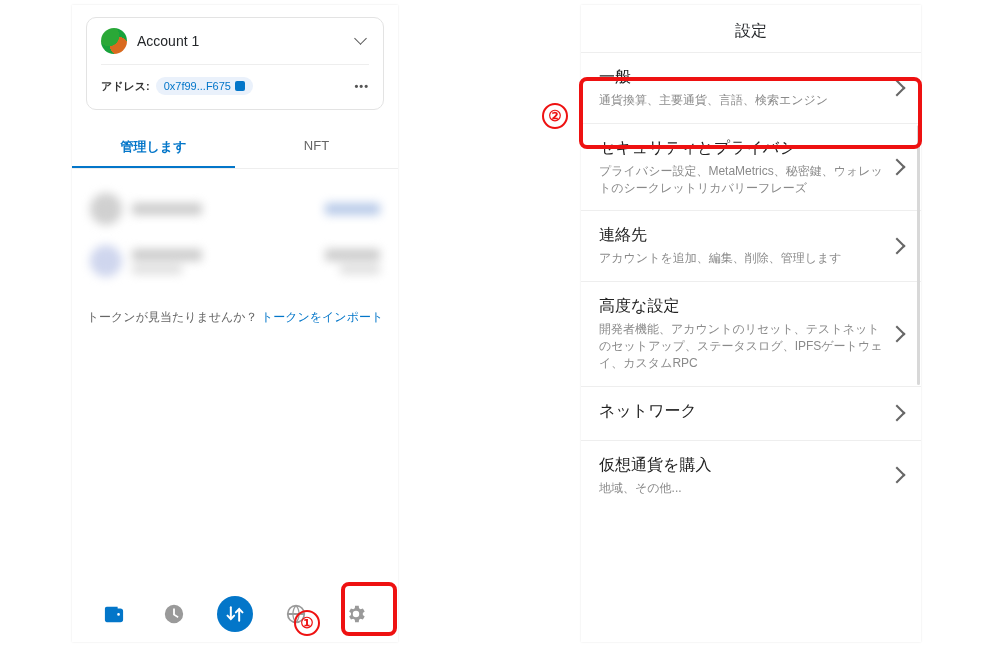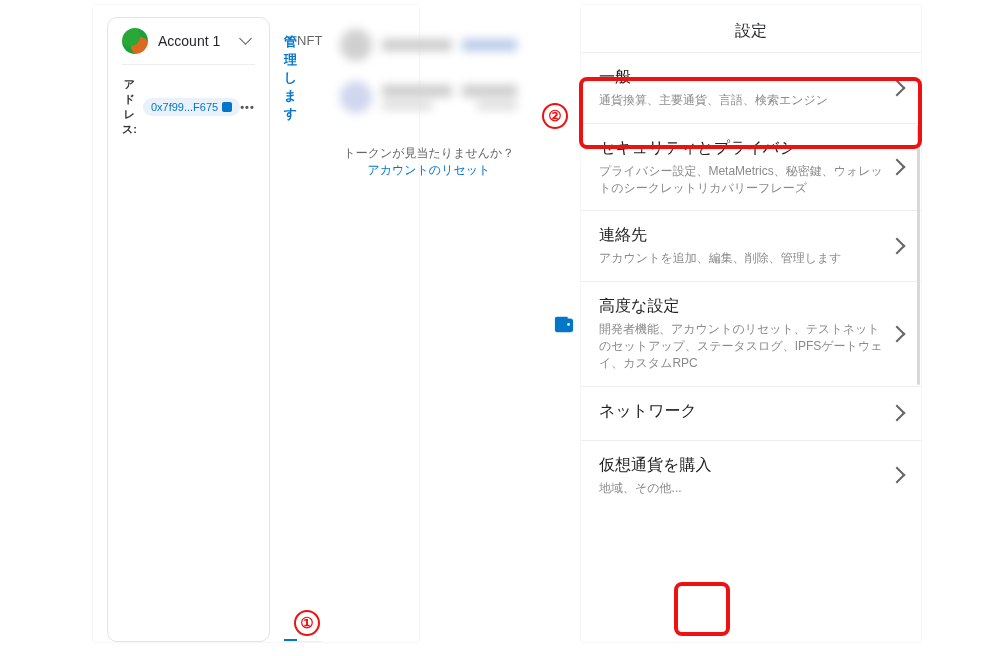--- a/index.html
+++ b/index.html
@@ -8,28 +8,28 @@
     height: 656px;
     background: #fff;
     font-family: -apple-system, "Hiragino Sans", "Hiragino Kaku Gothic ProN", Meiryo, sans-serif;
     position: relative;
     color: #24272a;
   }
 
   
   .left-panel {
     position: absolute;
-    left: 93px;
+    left: 72px;
     top: 5px;
     width: 326px;
     height: 637px;
     background: #fff;
     box-shadow: 0 0 2px rgba(0,0,0,0.1);
     display: flex;
-    flex-direction: row;
+    flex-direction: column;
   }
   .account-card {
     margin: 12px 14px 0 14px;
     border: 1px solid #e3e3e3;
     border-radius: 10px;
     padding: 10px 14px 14px 14px;
   }
   .account-row {
     display: flex;
     align-items: center;
@@ -299,21 +299,21 @@
         <div class="token-name"></div>
         <div class="token-sub"></div>
       </span>
       <span class="token-bal">
         <div class="l1" style="background:#ccc"></div>
         <div class="l2"></div>
       </span>
     </div>
 
     <div class="import-row">
-      <span>トークンが見当たりませんか？ </span><span class="import-link">アカウントのリセット</span>
+      <span>トークンが見当たりませんか？ </span><span class="import-link">トークンをインポート</span>
     </div>
   </div>
 
   <div class="bottom-nav">
     <span class="nav-btn wallet">
       <svg width="22" height="20" viewBox="0 0 24 22">
           <path d="M2 5h17a3 3 0 0 1 3 3v9a3 3 0 0 1-3 3H4a2 2 0 0 1-2-2V5zm0 0a2 2 0 0 1 2-2h12v2H2zm15 8a1.5 1.5 0 1 0 0-3 1.5 1.5 0 0 0 0 3z"></path>
         </svg>
     </span>
     <span class="nav-btn history">

